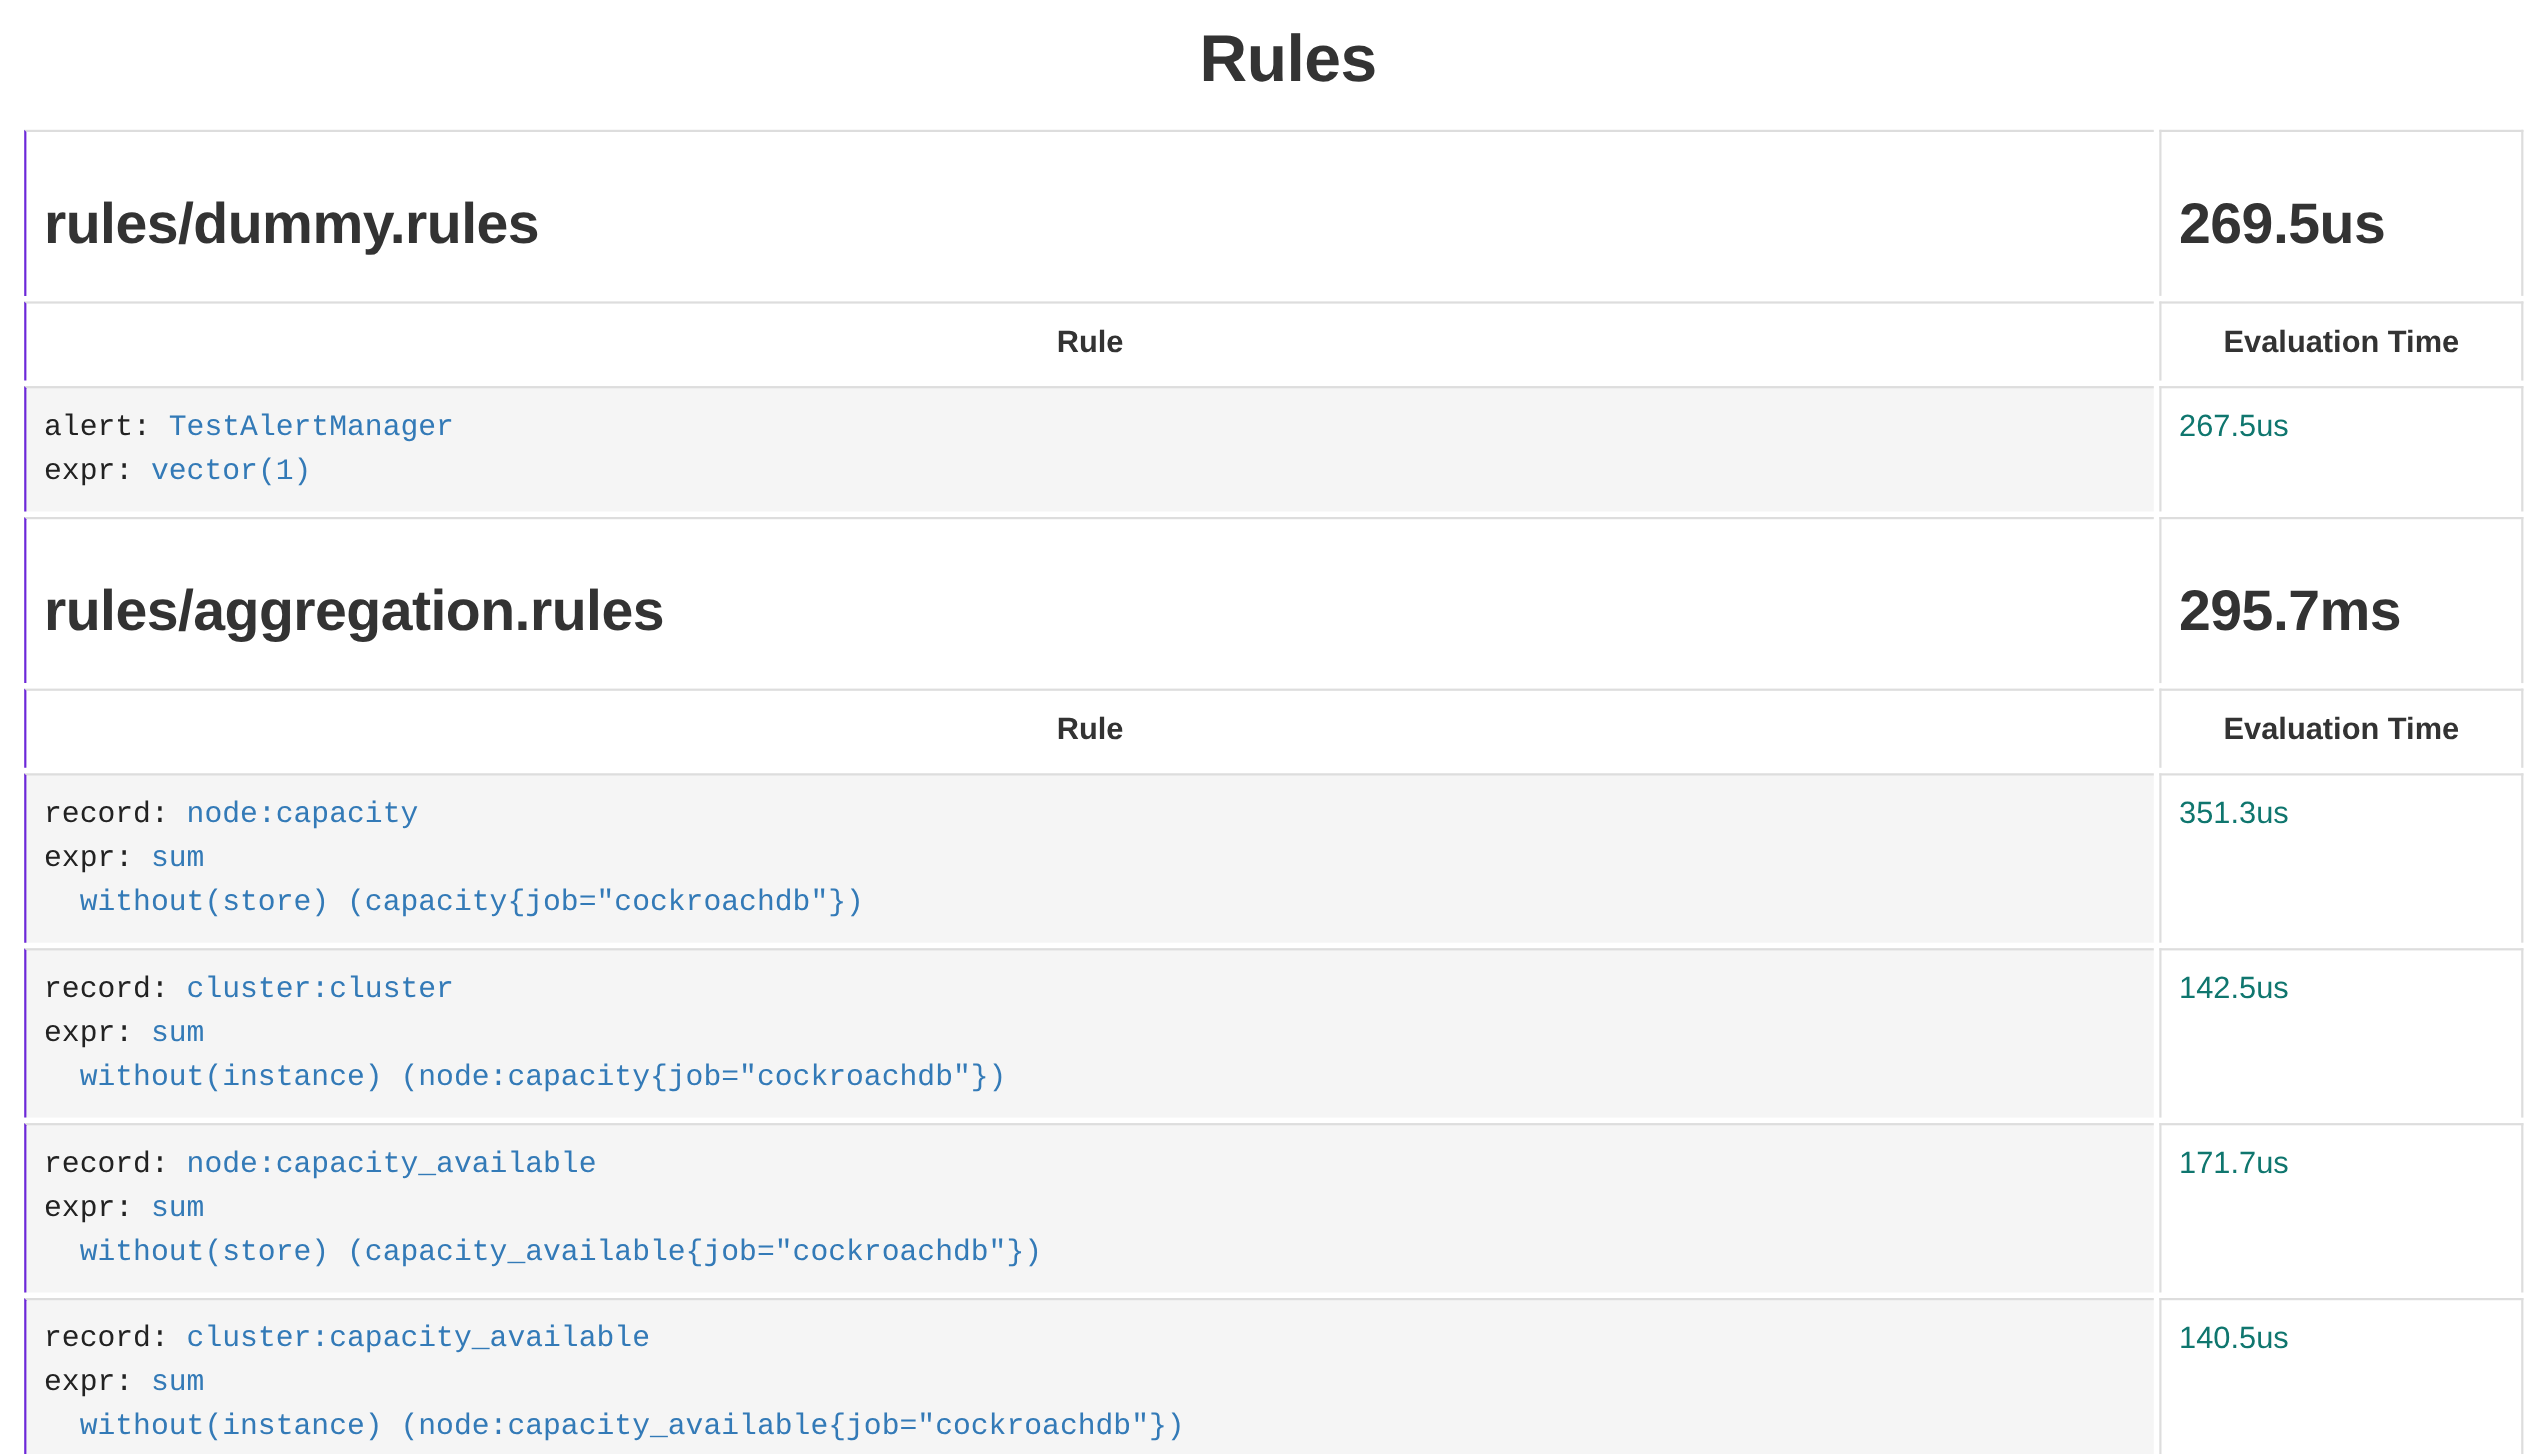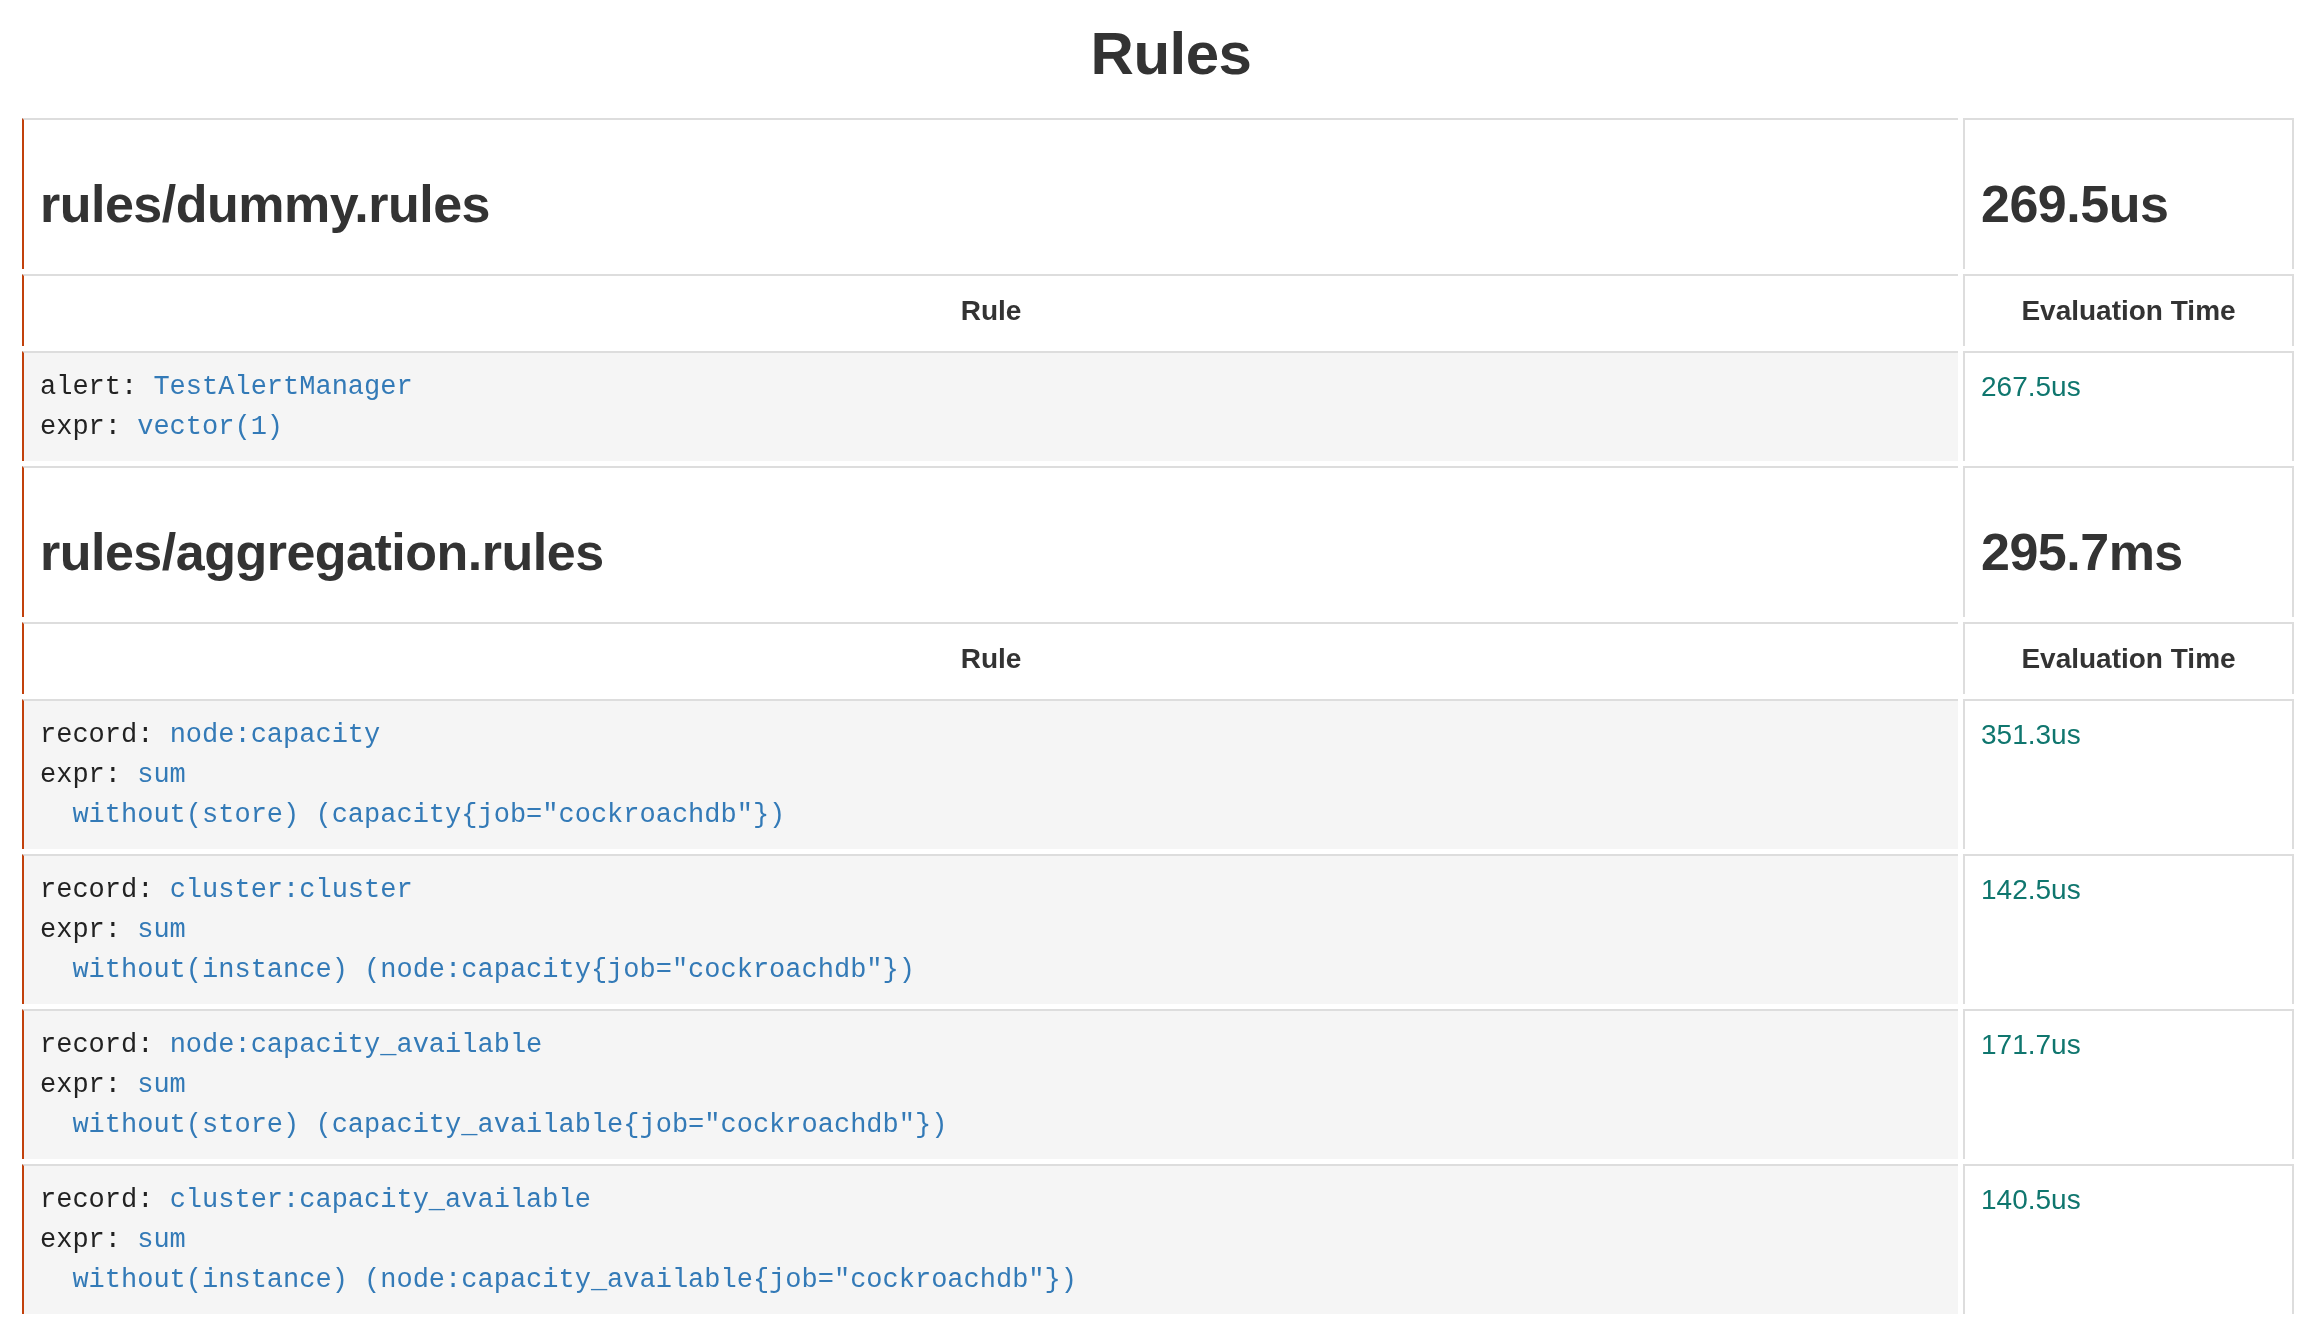--- a/index.html
+++ b/index.html
@@ -34,21 +34,21 @@
   col.col-rule { }
   col.col-time { width: 331px; }
   td.cell {
     box-sizing: border-box;
     vertical-align: top;
     background: #ffffff;
     border-top: 2px solid #dddddd;
     padding: 14px 16px;
     line-height: 40px;
   }
-  td.cell:first-child { border-left: 2px solid #c2410c; }
+  td.cell:first-child { border-left: 2px solid #6d28d9; }
   td.time-col {
     border-left: 2px solid #dddddd;
     border-right: 2px solid #dddddd;
     margin-top: 15px;
   }
   td.group-cell { padding: 16px; }
   h2.group-title {
     font-size: 52px;
     font-weight: 700;
     line-height: 1.1;
@@ -59,20 +59,21 @@
     overflow: hidden;
   }
   td.col-header {
     font-weight: 700;
     padding: 15px 16px;
     color: #333333;
     text-align: center;
   }
   td.code-cell {
     background: #f5f5f5;
+    padding: 16px;
   }
   code.rule-code {
     display: block;
     font-family: "Liberation Mono", "DejaVu Sans Mono", monospace;
     font-size: 27px;
     line-height: 40px;
     color: #222222;
   }
   .code-line { white-space: pre; }
   .seg-plain { color: #222222; }

